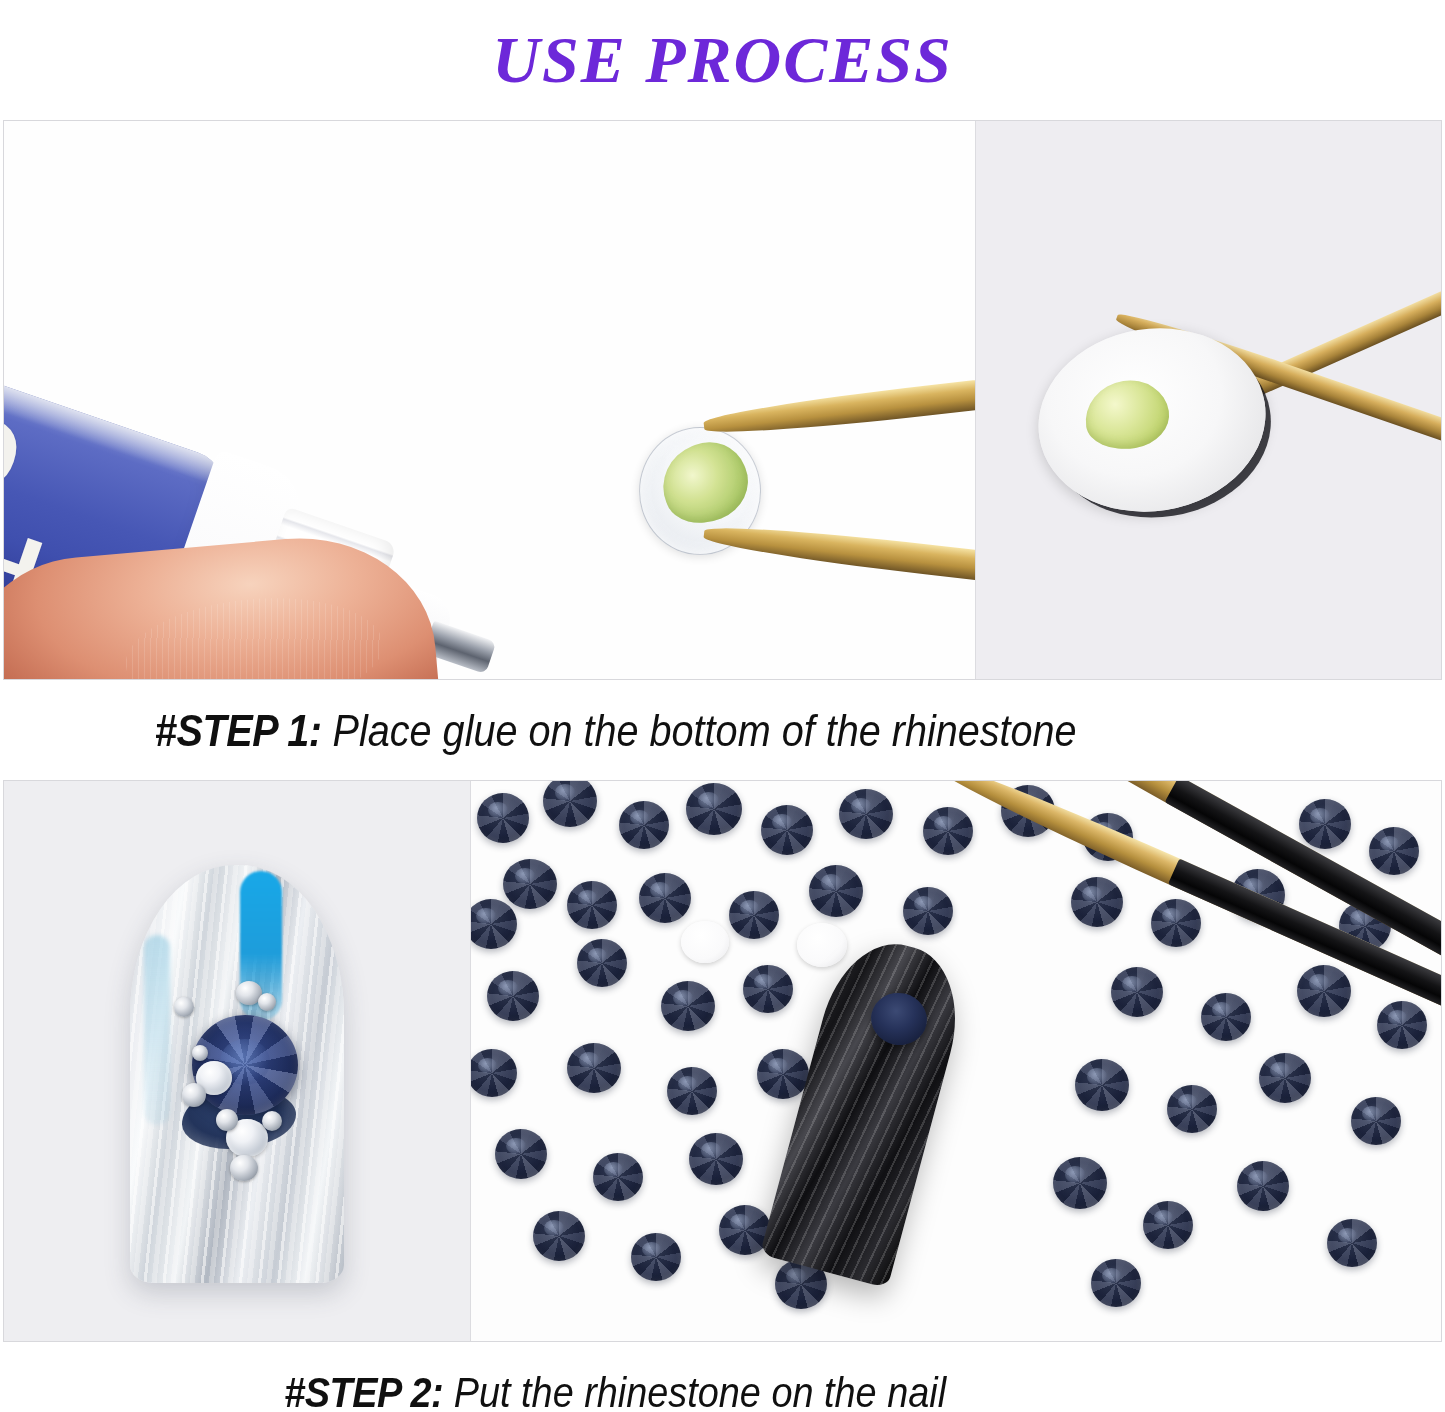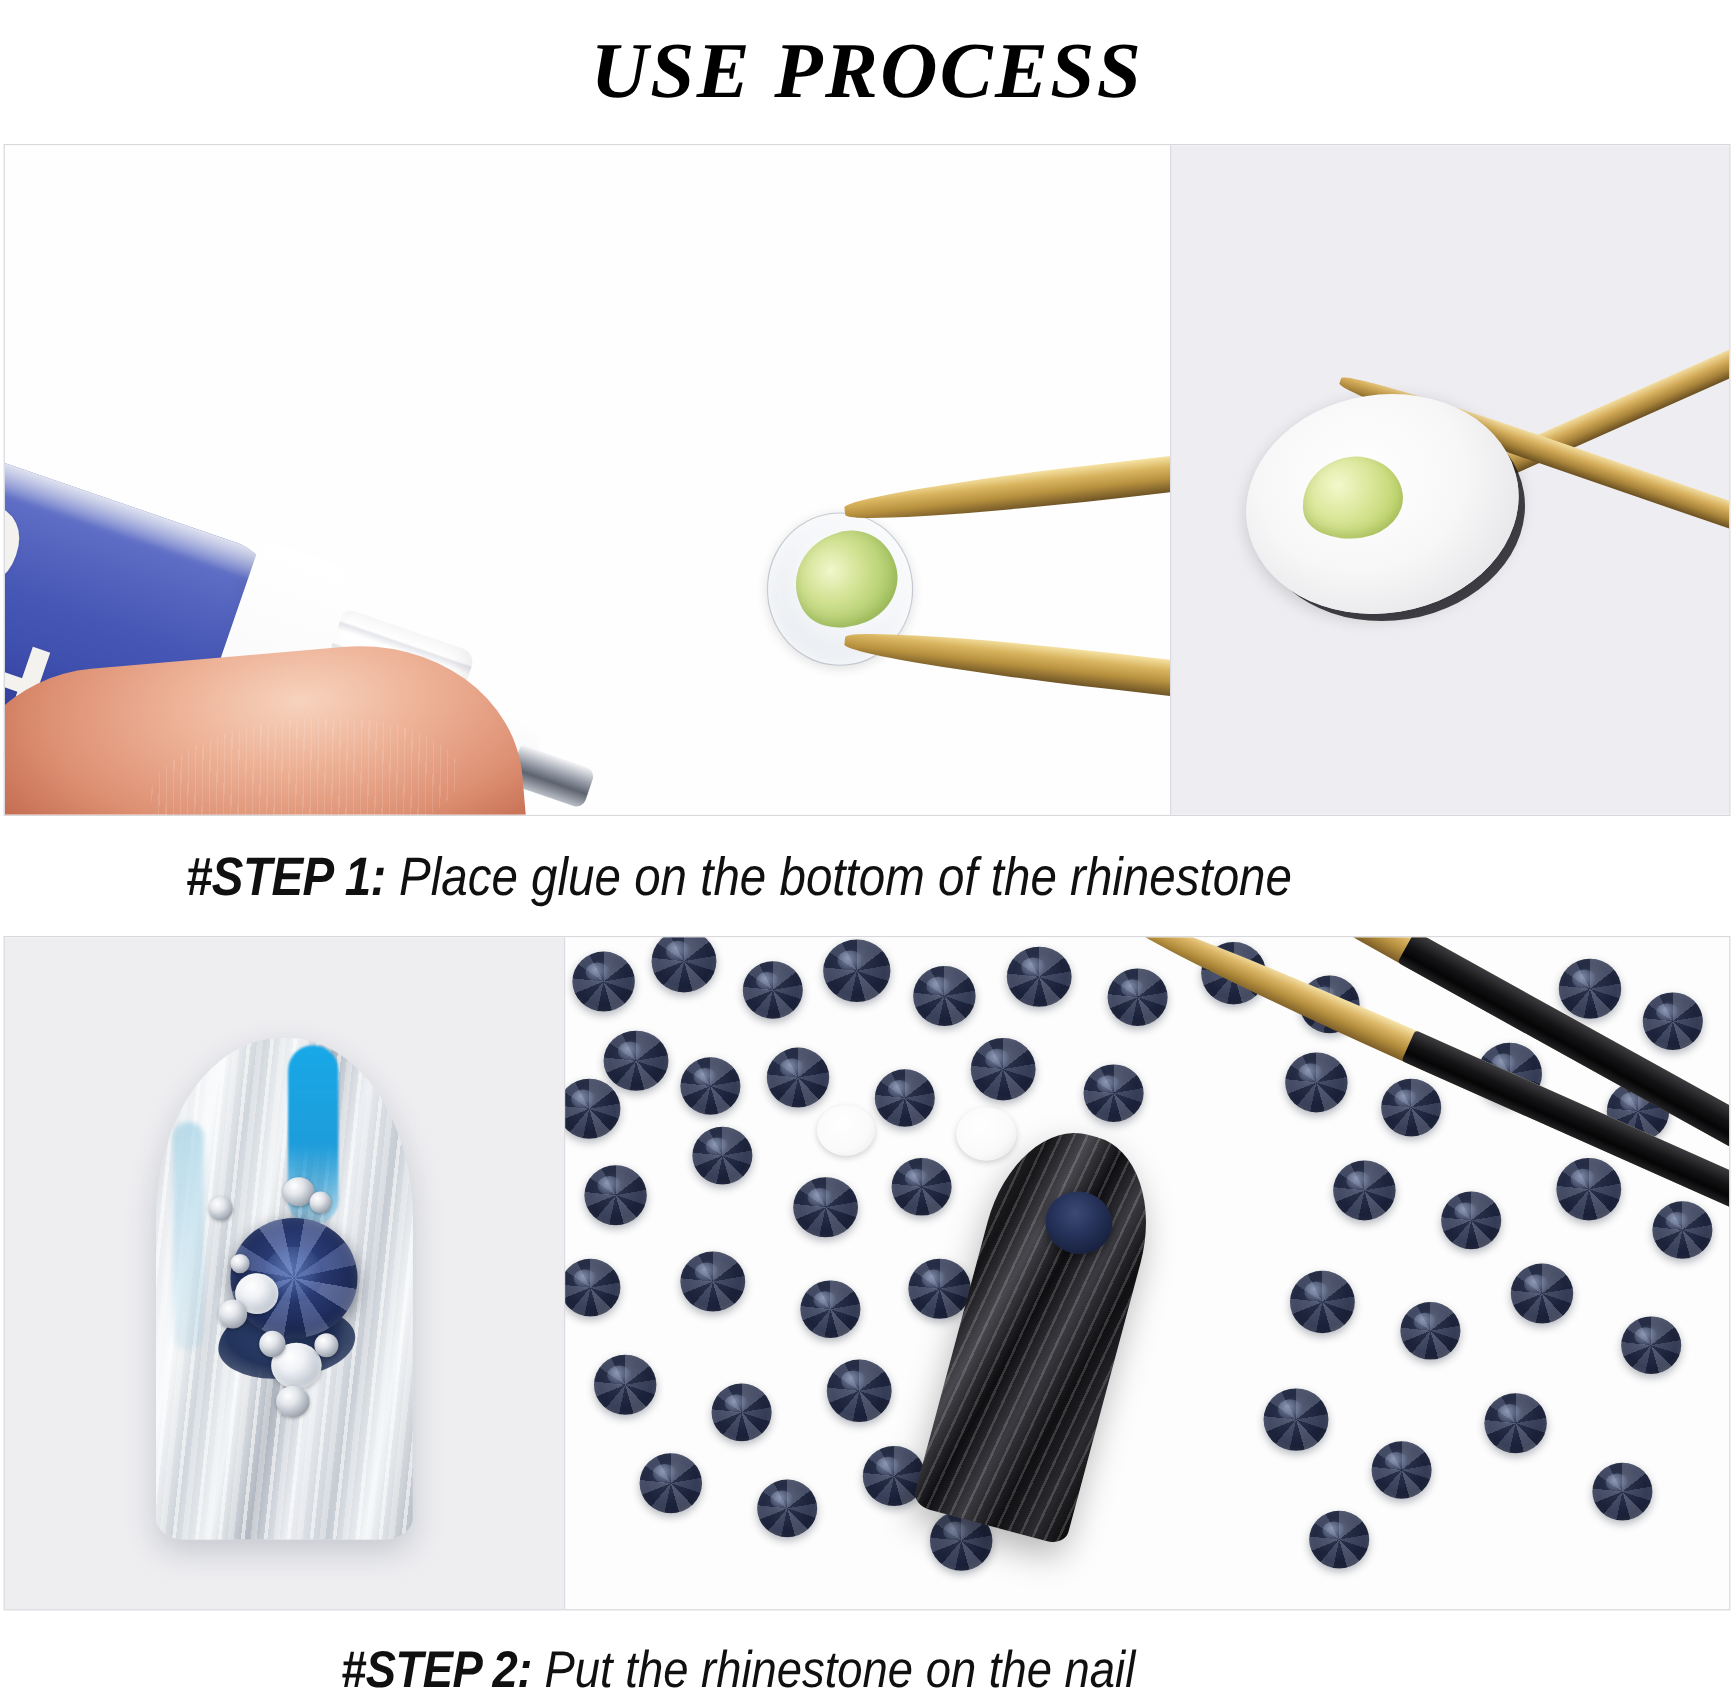--- a/index.html
+++ b/index.html
@@ -23,21 +23,21 @@
     align-items: center;
     justify-content: center;
     background: #ffffff;
   }
   .title-text {
     font-family: "Liberation Serif", serif;
     font-weight: bold;
     font-style: italic;
     font-size: 66px;
     letter-spacing: 2px;
-    color: #000000;
+    color: #6d28d9;
     line-height: 1;
     white-space: nowrap;
   }
 
   
   .photo-row {
     position: relative;
     display: flex;
     border: 1px solid #d8d8dc;
     box-sizing: border-box;

